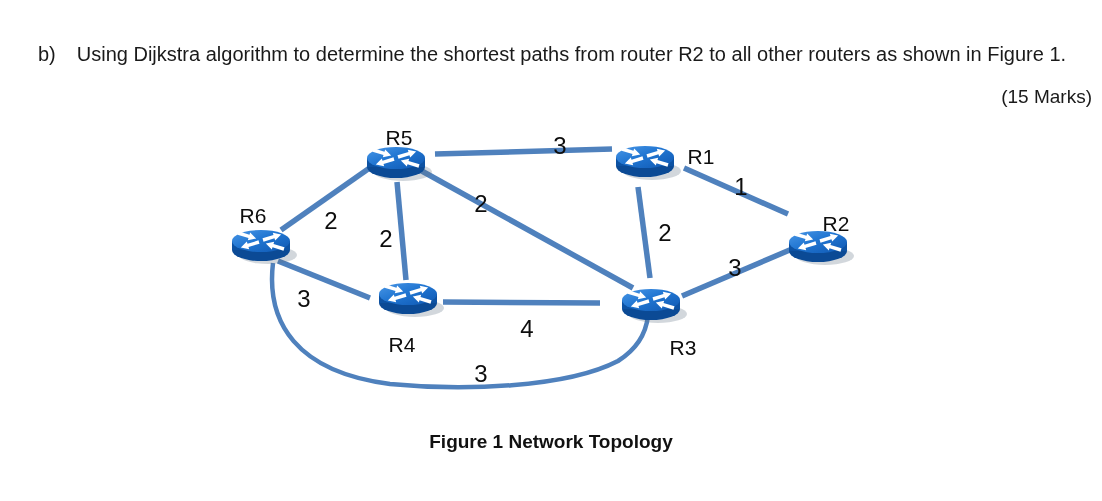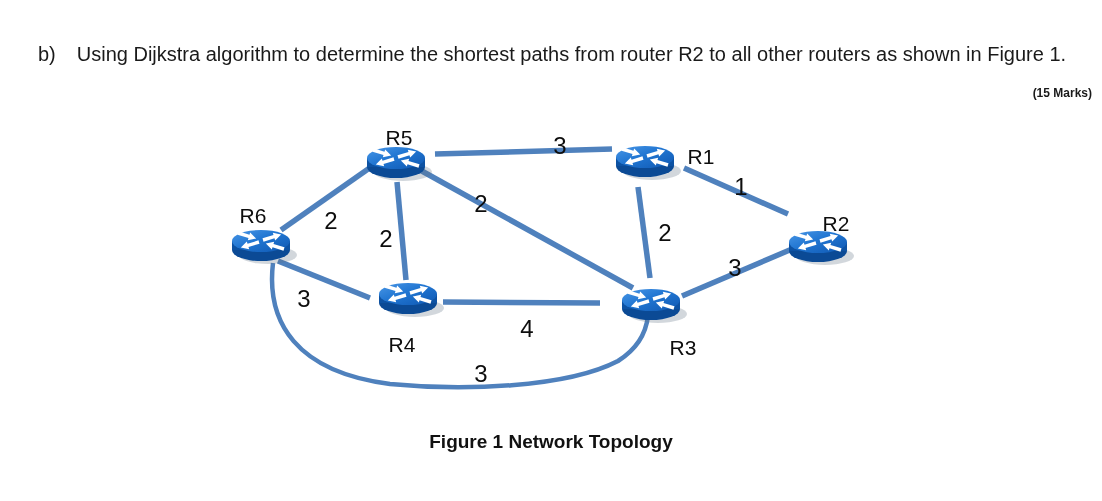--- a/index.html
+++ b/index.html
@@ -19,22 +19,21 @@
     display: flex;
     gap: 21px;
     font-size: 20px;
     line-height: 1.2;
     white-space: nowrap;
   }
   .marks {
     position: absolute;
     right: 10px;
     top: 86px;
-    font-size: 12px;
-    font-weight: bold;
+    font-size: 19px;
   }
   .diagram {
     position: absolute;
     left: 0;
     top: 0;
     width: 1102px;
     height: 501px;
   }
   .edges line, .edges path {
     stroke: var(--edge-color, #4f81bd);

